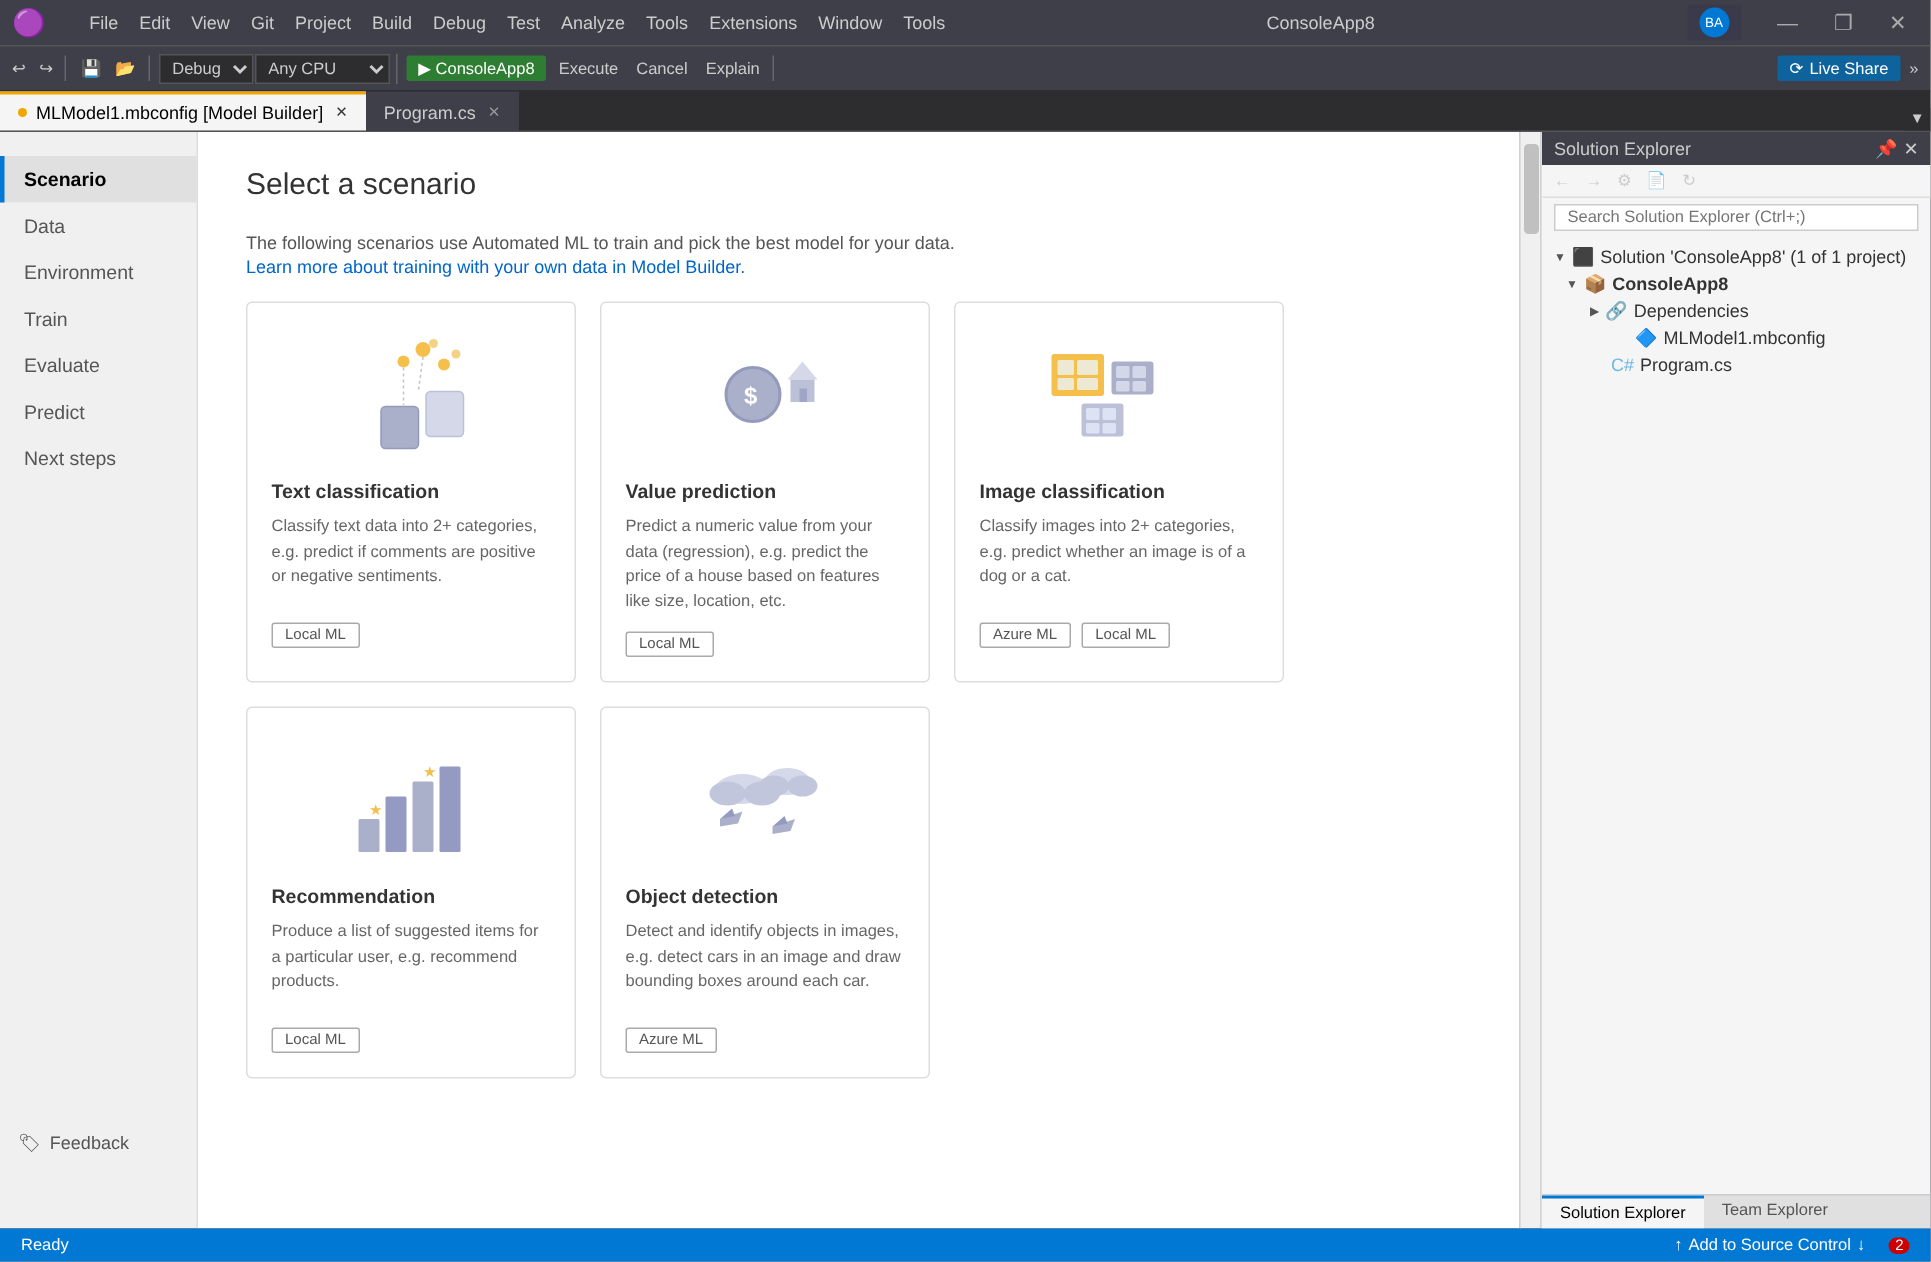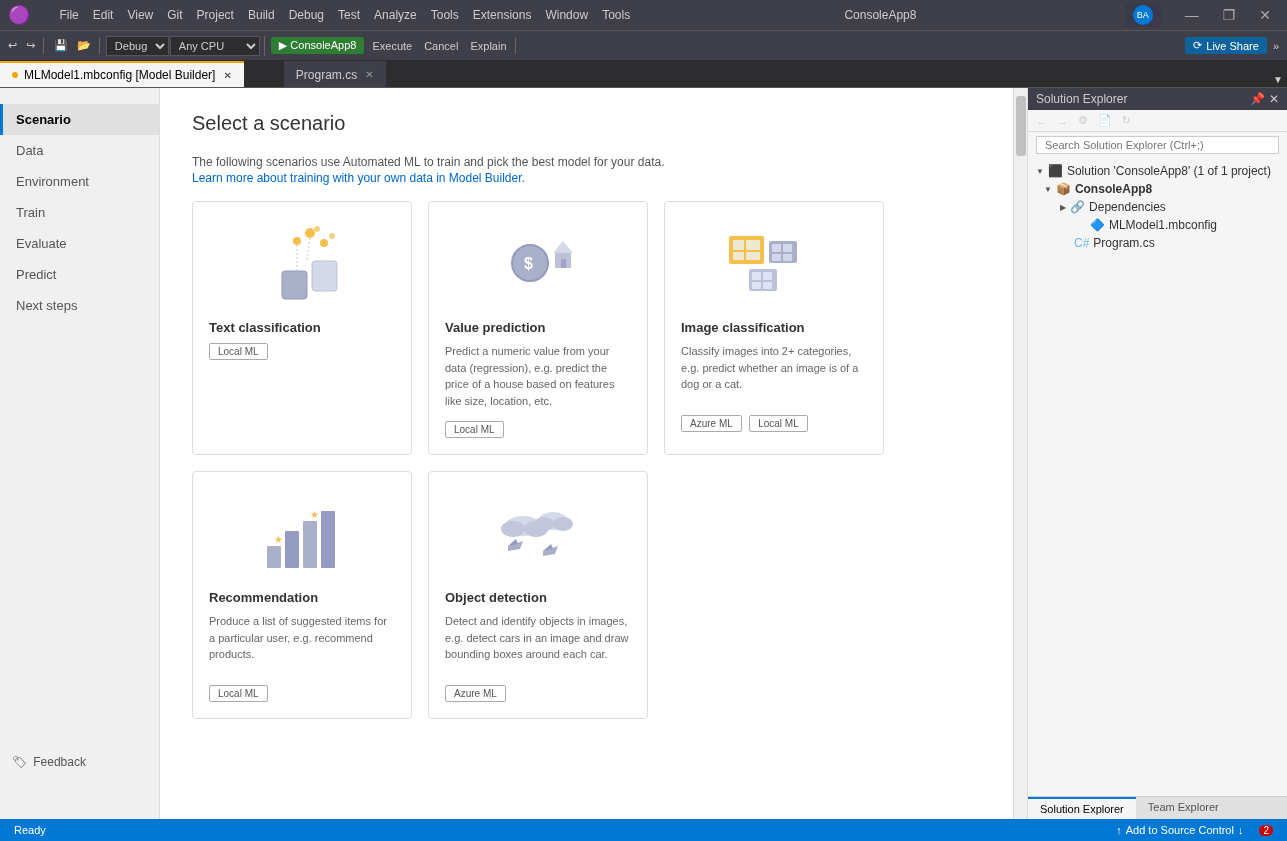--- a/index.html
+++ b/index.html
@@ -16,32 +16,32 @@
 
     
     #toolbar { background: #3f3f4a; height: 30px; display: flex; align-items: center; padding: 0 4px; border-top: 1px solid #555; gap: 2px; }
     .tb-group { display: flex; align-items: center; gap: 1px; border-right: 1px solid #666; padding-right: 4px; margin-right: 4px; }
     .tb-btn { color: #ccc; font-size: 11px; padding: 2px 4px; cursor: pointer; background: none; border: none; }
     .tb-select { background: #2d2d30; color: #ccc; border: 1px solid #555; padding: 1px 4px; font-size: 11px; height: 20px; }
     .run-btn { background: #2d7d32; color: white; border: none; padding: 2px 8px; cursor: pointer; font-size: 11px; border-radius: 2px; }
     .live-share-btn { background: #0e639c; color: white; border: none; padding: 2px 8px; cursor: pointer; font-size: 11px; border-radius: 2px; display: flex; align-items: center; gap: 4px; }
 
     
-    #tab-bar { background: #2d2d30; height: 28px; display: flex; align-items: flex-end; border-bottom: 1px solid #555; gap: 40px; }
+    #tab-bar { background: #2d2d30; height: 28px; display: flex; align-items: flex-end; border-bottom: 1px solid #555; }
     .tab { display: flex; align-items: center; gap: 6px; padding: 4px 12px; font-size: 12px; cursor: pointer; border-top: 1px solid transparent; background: #3f3f4a; color: #ccc; height: 26px; }
     .tab.active { background: #f5f5f5; color: #000; border-top: 2px solid #f0a500; }
     .tab.active .close-x { color: #333; }
     .tab .close-x { color: #999; font-size: 10px; cursor: pointer; margin-left: 2px; }
     .tab-dot { width: 6px; height: 6px; background: #f0a500; border-radius: 50%; }
 
     
     #main-layout { display: flex; height: calc(841px - 30px - 30px - 28px - 22px); }
 
     
-    #nav-panel { width: 160px; background: #f0f0f0; padding: 16px 0; border-right: 1px solid #ddd; }
+    #nav-panel { width: 132px; background: #f0f0f0; padding: 16px 0; border-right: 1px solid #ddd; }
     .nav-item { padding: 8px 16px; font-size: 13px; cursor: pointer; color: #555; }
     .nav-item.active { background: #e0e0e0; color: #000; font-weight: 600; border-left: 3px solid #0078d4; padding-left: 13px; }
 
     
     #content-area { flex: 1; background: #fff; overflow-y: auto; padding: 24px 32px; }
     #content-area h1 { font-size: 20px; color: #333; margin-bottom: 18px; font-weight: 400; }
     #content-area h2 { font-size: 16px; color: #333; margin-bottom: 8px; font-weight: 600; }
     #content-area p { font-size: 12px; color: #555; line-height: 1.5; }
     #content-area a { color: #0066cc; font-size: 12px; text-decoration: none; }
 
@@ -202,20 +202,21 @@
             <circle cx="58" cy="12" r="5" fill="#f0a500"></circle>
             <circle cx="72" cy="22" r="4" fill="#f0a500"></circle>
             <circle cx="65" cy="8" r="3" fill="#f0c050"></circle>
             <circle cx="80" cy="15" r="3" fill="#f0c050"></circle>
 
             <line x1="45" y1="24" x2="45" y2="49" stroke="#aaa" stroke-width="1" stroke-dasharray="2,2"></line>
             <line x1="58" y1="17" x2="55" y2="39" stroke="#aaa" stroke-width="1" stroke-dasharray="2,2"></line>
           </svg>
         </div>
         <div class="card-title">Text classification</div>
+        <div class="card-desc">Classify text data into 2+ categories, e.g. predict if comments are positive or negative sentiments.</div>
         <div>
           <span class="badge">Local ML</span>
         </div>
       </div>
 
       <div class="scenario-card">
         <div class="card-icon">
           <svg width="100" height="85" viewBox="0 0 100 85" class="icon-svg">
 
             <circle cx="42" cy="42" r="18" fill="#8890b5" stroke="#6670a0" stroke-width="2"></circle>

